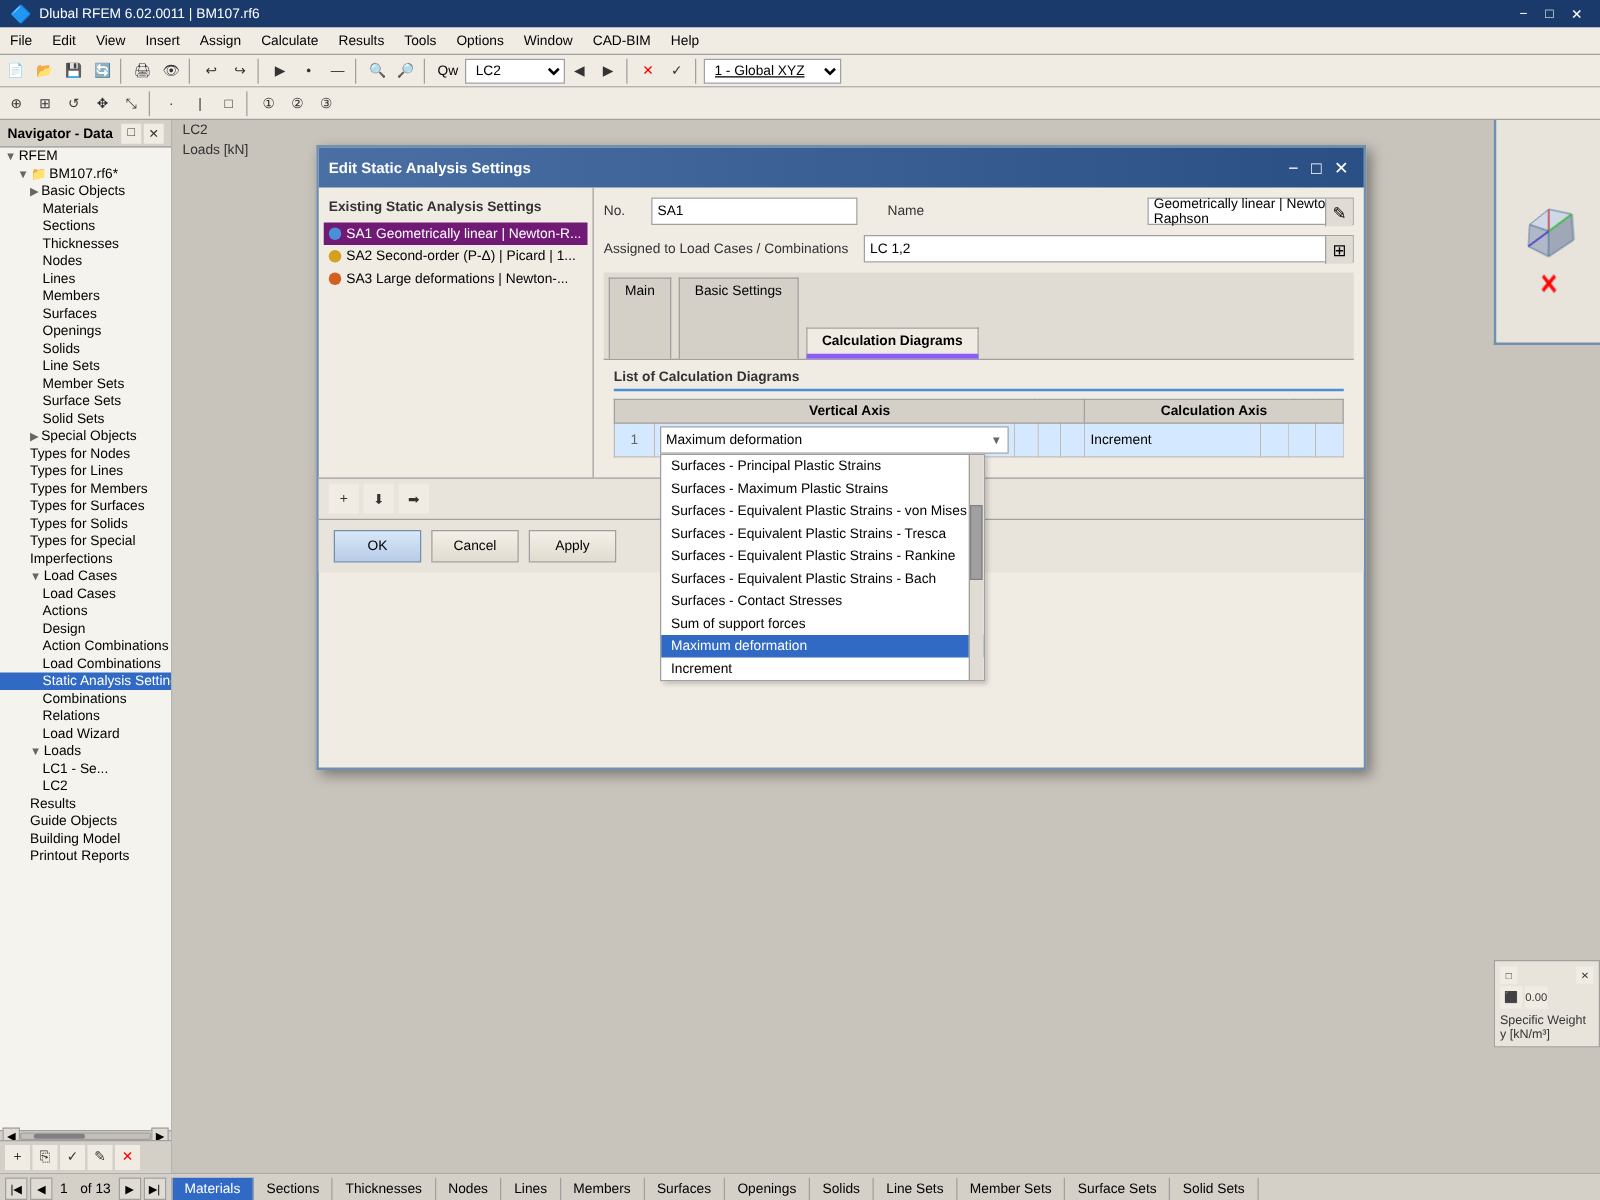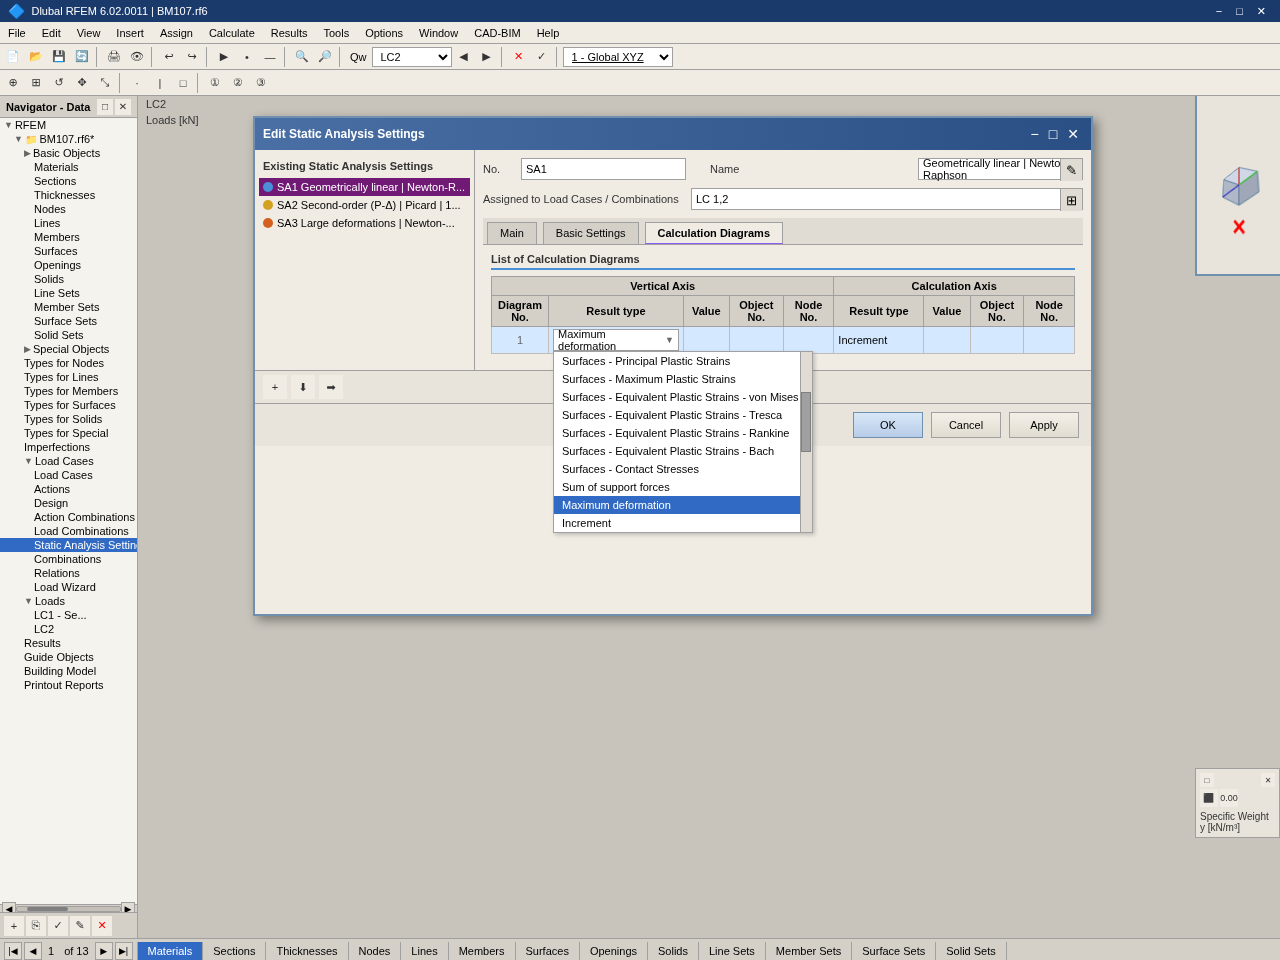--- a/index.html
+++ b/index.html
@@ -62,21 +62,21 @@
     
     .form-row { display: flex; align-items: center; gap: 8px; margin-bottom: 8px; }
     .form-label { font-size: 11px; width: 30px; color: #333; }
     .form-field { flex: 1; height: 22px; border: 1px solid #a0a0a0; background: white; padding: 0 4px; font-size: 11px; display: flex; align-items: center; }
     .form-field-label { font-size: 11px; width: 200px; color: #333; margin-left: 16px; }
     .assigned-field { flex: 1; height: 22px; border: 1px solid #a0a0a0; background: white; padding: 0 4px; font-size: 11px; display: flex; align-items: center; }
 
     
     .tabs { display: flex; border-bottom: 1px solid #a0a0a0; background: #e0dcd4; padding: 4px 0 0; }
     .tab { padding: 4px 12px; cursor: pointer; border: 1px solid #a0a0a0; border-bottom: none; background: #d4d0c8; font-size: 11px; margin-right: 2px; margin-left: 4px; }
-    .tab.active { background: #f0ece4; border-bottom: 1px solid #8b5cf6; font-weight: bold; }
+    .tab.active { background: #f0ece4; border-bottom: 4px solid #8b5cf6; font-weight: bold; margin-top: 40px; }
 
     
     .table-section { padding: 8px; }
     .section-title { font-size: 11px; font-weight: bold; margin-bottom: 6px; color: #333; border-bottom: 2px solid #4a90d9; padding-bottom: 3px; }
     .data-table { width: 100%; border-collapse: collapse; font-size: 11px; }
     .data-table th { background: #d4d0c8; border: 1px solid #a0a0a0; padding: 3px 6px; text-align: center; font-weight: bold; }
     .data-table td { border: 1px solid #c0bdb8; padding: 2px 4px; background: white; position: relative; }
     .data-table tr.selected td { background: #d4e8ff; }
     .row-num { color: #666; text-align: center; }
 
@@ -84,21 +84,21 @@
     .dropdown-container { position: relative; }
     .dropdown-select { width: 100%; height: 22px; border: 1px solid #a0a0a0; background: white; font-size: 11px; padding: 0 4px; cursor: pointer; display: flex; align-items: center; justify-content: space-between; }
     .dropdown-arrow { font-size: 9px; color: #666; }
     .dropdown-list { position: absolute; top: 22px; left: 0; width: 260px; background: white; border: 1px solid #a0a0a0; z-index: 100; box-shadow: 2px 2px 4px rgba(0,0,0,0.2); }
     .dropdown-list-item { padding: 3px 8px; cursor: pointer; font-size: 11px; }
     .dropdown-list-item.selected { background: #316ac5; color: white; }
     .scrollbar-container { position: absolute; right: 0; top: 0; bottom: 0; width: 12px; background: #e0dcd4; border-left: 1px solid #a0a0a0; }
     .scrollbar-thumb { background: #a0a0a0; width: 10px; border: 1px solid #808080; }
 
     
-    .dialog-footer { display: flex; justify-content: flex-end; gap: 8px; padding: 8px 12px; border-top: 1px solid #a0a0a0; background: #e8e4dc; }
+    .dialog-footer { display: flex; gap: 8px; padding: 8px 12px; border-top: 1px solid #a0a0a0; background: #e8e4dc; }
     .btn { height: 26px; min-width: 70px; border: 1px solid #a0a0a0; background: linear-gradient(to bottom, #f4f0e8, #e0dcd0); font-size: 11px; cursor: pointer; padding: 0 12px; }
     .btn-primary { border: 1px solid #7090b0; background: linear-gradient(to bottom, #d8e8f8, #b8cce8); }
 
     
     .dialog-nav { display: flex; gap: 4px; padding: 4px 8px; border-top: 1px solid #a0a0a0; background: #e8e4dc; justify-content: flex-start; }
 
     
     .pagination-bar { height: 24px; background: #d4d0c8; border-top: 1px solid #a0a0a0; display: flex; align-items: center; font-size: 11px; }
     .page-nav { display: flex; align-items: center; gap: 2px; padding: 0 4px; border-right: 1px solid #a0a0a0; }
     .page-btn { width: 18px; height: 18px; border: 1px solid #a0a0a0; background: #e0dcd4; cursor: pointer; display: flex; align-items: center; justify-content: center; font-size: 9px; }
@@ -411,31 +411,20 @@
             <div class="tab active">Calculation Diagrams</div>
           </div>
 
           <div class="table-section">
             <div class="section-title">List of Calculation Diagrams</div>
             <table class="data-table">
               <thead>
                 <tr>
                   <th colspan="5">Vertical Axis</th>
                   <th colspan="4">Calculation Axis</th>
-                </tr>
-                <tr>
-                  <th style="width:50px;">Diagram No.</th>
-                  <th style="width:180px;">Result type</th>
-                  <th style="width:50px;">Value</th>
-                  <th style="width:60px;">Object No.</th>
-                  <th style="width:60px;">Node No.</th>
-                  <th style="width:120px;">Result type</th>
-                  <th style="width:50px;">Value</th>
-                  <th style="width:60px;">Object No.</th>
-                  <th style="width:60px;">Node No.</th>
                 </tr>
               </thead>
               <tbody>
                 <tr class="selected">
                   <td class="row-num">1</td>
                   <td style="position:relative;">
 
                     <div class="dropdown-container">
                       <div class="dropdown-select">
                         <span>Maximum deformation</span>

